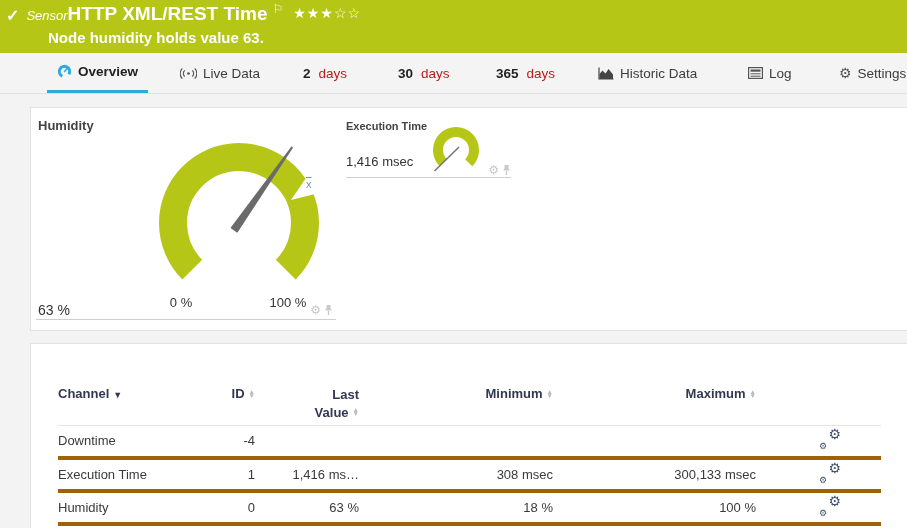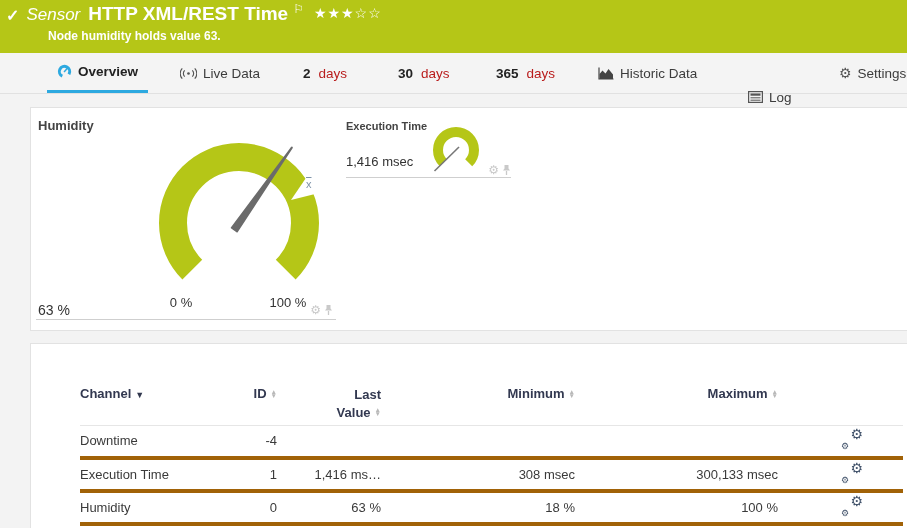--- a/index.html
+++ b/index.html
@@ -14,27 +14,27 @@
   
   .sensor-header {
     position:absolute; left:0; top:0; width:907px; height:53px;
     background:#b5c617; color:#fff;
   }
   .sensor-header .line1 {
     position:absolute; left:6px; top:3px;
     display:flex; align-items:baseline; white-space:nowrap;
   }
   .check { font-size:16px; font-weight:bold; margin-right:7px; position:relative; top:1px; }
-  .sensor-kind { font-style:italic; font-size:17px; margin-right:8px; }
+  .sensor-kind { font-style:italic; font-size:13px; margin-right:0; }
   .sensor-title { font-weight:bold; font-size:19px; }
   .flag { font-size:12px; margin-left:5px; position:relative; top:-7px; }
   .stars { font-size:14px; letter-spacing:1px; margin-left:10px; position:relative; top:-2px; }
   .sensor-message {
     position:absolute; left:48px; top:29px;
-    font-size:12px; font-weight:bold;
+    font-size:15px; font-weight:bold;
   }
 
   
   .tabbar {
     position:absolute; left:0; top:53px; width:907px; height:41px;
     background:#f4f4f4; border-bottom:1px solid #e1e1e1;
   }
   .tab {
     position:absolute; top:0; height:40px;
     display:flex; align-items:center; gap:6px;
@@ -85,21 +85,21 @@
   }
   .exec-title { position:absolute; left:0; top:2px; font-size:11px; font-weight:bold; color:#444; }
   .exec-value { position:absolute; left:0; top:36px; font-size:13px; color:#333; }
   .exec-gauge { position:absolute; left:83px; top:3px; }
   .exec-widget .corner-icons { right:0; bottom:1px; }
 
   
   table.channels {
     position:absolute; left:27px; top:34px;
     border-collapse:collapse; table-layout:fixed;
-    font-size:13px; color:#3a3a3a;margin-left:22px;
+    font-size:13px; color:#3a3a3a;
   }
   table.channels col.c-channel { width:140px; }
   table.channels col.c-id      { width:57px;  }
   table.channels col.c-last    { width:104px; }
   table.channels col.c-min     { width:194px; }
   table.channels col.c-max     { width:203px; }
   table.channels col.c-edit    { width:125px; }
   table.channels th, table.channels td { padding:0; vertical-align:middle; }
   table.channels thead th {
     font-weight:bold; color:#323850; height:47px; vertical-align:top; padding-top:8px;
@@ -175,21 +175,21 @@
   </div>
 
   <div class="tab" style="left:588px;">
     <svg width="16" height="13" viewBox="0 0 16 13">
       <path d="M1.5 12 V7 L4.5 3.5 L7.5 6.5 L10.5 2 L15 7.5 V12 Z" fill="#444"></path>
       <path d="M1 0.5 V12 H15.5" stroke="#444" stroke-width="1.2" fill="none"></path>
     </svg>
     <span>Historic Data</span>
   </div>
 
-  <div class="tab" style="left:738px;margin-top:24px;">
+  <div class="tab" style="left:738px;">
     <svg width="15" height="12" viewBox="0 0 15 12">
       <rect x="0.6" y="0.6" width="13.8" height="10.8" fill="none" stroke="#555" stroke-width="1.2"></rect>
       <rect x="2.5" y="2.5" width="10" height="2.2" fill="#555"></rect>
       <line x1="2.5" y1="6.8" x2="12.5" y2="6.8" stroke="#555"></line>
       <line x1="2.5" y1="9.2" x2="12.5" y2="9.2" stroke="#555"></line>
     </svg>
     <span>Log</span>
   </div>
 
   <div class="tab" style="left:829px;">

